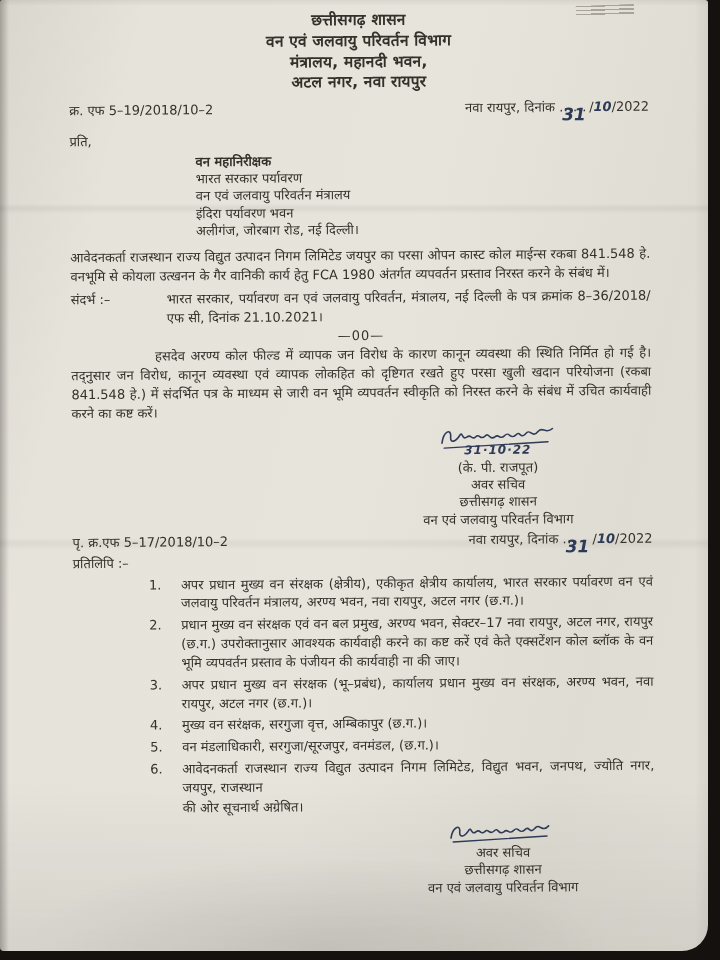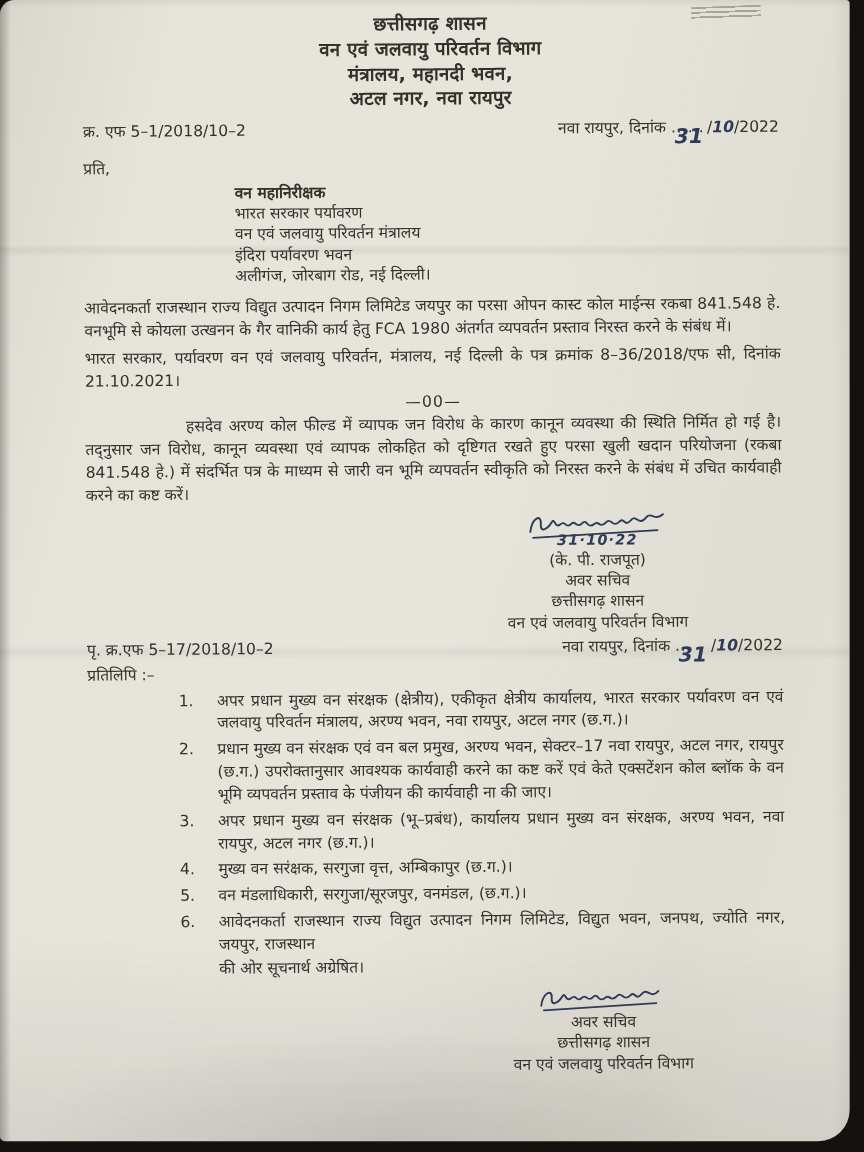--- a/index.html
+++ b/index.html
@@ -1,20 +1,19 @@
 <!DOCTYPE html>
 <html><head>
 <meta charset="utf-8">
 <style>
   html,body{margin:0;padding:0;background:#14110e;}
   .photo{
     position:relative;width:720px;height:960px;overflow:hidden;
     background:#14110e;
     font-family:"DejaVu Sans",sans-serif;
-    border-radius:12px;
   }
   .paper{
     position:absolute;left:0;top:0;right:12px;bottom:9px;
     background:linear-gradient(103deg,#d9d6cd 0%,#e6e3db 16%,#e7e4dc 52%,#dfdcd3 80%,#e3e0d8 100%);
     border-radius:2px 3px 26px 4px;
   }
   .paper::before{
     content:"";position:absolute;inset:0;pointer-events:none;border-radius:inherit;
     background:
       linear-gradient(to right,rgba(20,17,14,0.28),rgba(20,17,14,0) 9px),
@@ -70,41 +69,42 @@
     <div class="content">
 
       <div class="hdr">
         <div>छत्तीसगढ़ शासन</div>
         <div>वन एवं जलवायु परिवर्तन विभाग</div>
         <div>मंत्रालय, महानदी भवन,</div>
         <div>अटल नगर, नवा रायपुर</div>
       </div>
 
       <div class="row ref-row">
-        <span>क्र. एफ 5–1/2018/10–2</span>
+        <span>क्र. एफ 5–19/2018/10–2</span>
         <span>
           <span>नवा रायपुर, दिनांक</span>
           <span class="daywrap"><span class="ink day">31</span><span class="dots">......</span></span><span>/</span><span class="ink">10</span><span>/</span><span>2022</span>
         </span>
       </div>
 
       <div class="prati">प्रति,</div>
       <div class="recipient">
         <div class="name">वन महानिरीक्षक</div>
         <div>भारत सरकार पर्यावरण</div>
         <div>वन एवं जलवायु परिवर्तन मंत्रालय</div>
         <div>इंदिरा पर्यावरण भवन</div>
         <div>अलीगंज, जोरबाग रोड, नई दिल्ली।</div>
       </div>
 
       <div class="lbl-row">
         <span class="lbl-txt">आवेदनकर्ता राजस्थान राज्य विद्युत उत्पादन निगम लिमिटेड जयपुर का परसा ओपन कास्ट कोल माईन्स रकबा 841.548 हे. वनभूमि से कोयला उत्खनन के गैर वानिकी कार्य हेतु FCA 1980 अंतर्गत व्यपवर्तन प्रस्ताव निरस्त करने के संबंध में।</span>
       </div>
 
       <div class="lbl-row" style="margin-top:4px;">
+        <span class="lbl">संदर्भ :–</span>
         <span class="lbl-txt">भारत सरकार, पर्यावरण वन एवं जलवायु परिवर्तन, मंत्रालय, नई दिल्ली के पत्र क्रमांक 8–36/2018/एफ सी, दिनांक 21.10.2021।</span>
       </div>
 
       <div class="divider">—00—</div>
 
       <div class="body-par">हसदेव अरण्य कोल फील्ड में व्यापक जन विरोध के कारण कानून व्यवस्था की स्थिति निर्मित हो गई है। तद्नुसार जन विरोध, कानून व्यवस्था एवं व्यापक लोकहित को दृष्टिगत रखते हुए परसा खुली खदान परियोजना (रकबा 841.548 हे.) में संदर्भित पत्र के माध्यम से जारी वन भूमि व्यपवर्तन स्वीकृति को निरस्त करने के संबंध में उचित कार्यवाही करने का कष्ट करें।</div>
 
       <div class="sigblk">
         <svg class="sig-svg" width="132" height="26" viewBox="0 0 132 26">
           <path d="M10 18 C12 6 20 3 19 12 C18 19 24 17 28 11 C31 6 30 16 35 13 C40 9 39 17 44 13 C48 9 48 17 53 13 C58 8 57 18 63 14 C68 10 67 18 73 13 C78 8 78 18 84 13 C89 8 88 18 94 12 C99 6 100 18 107 10 C111 5 114 14 121 8" stroke="#2e3a57" fill="none" stroke-width="1.6" stroke-linecap="round"></path>

